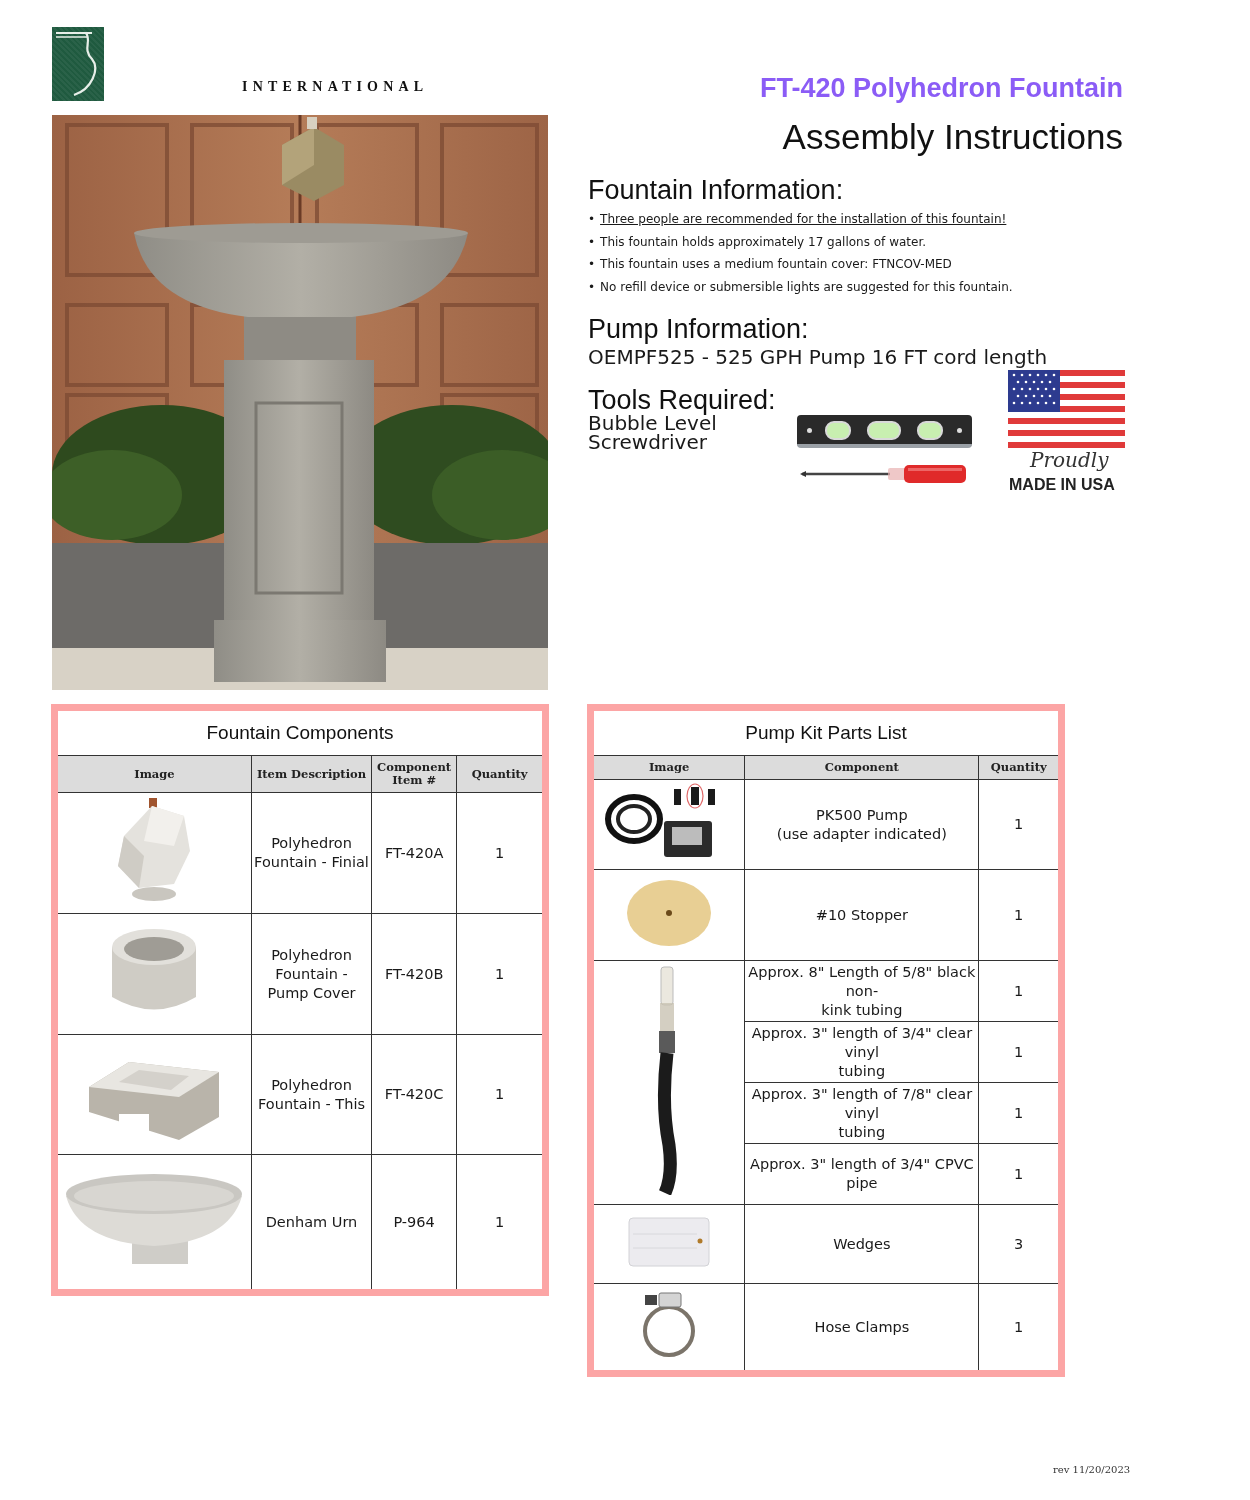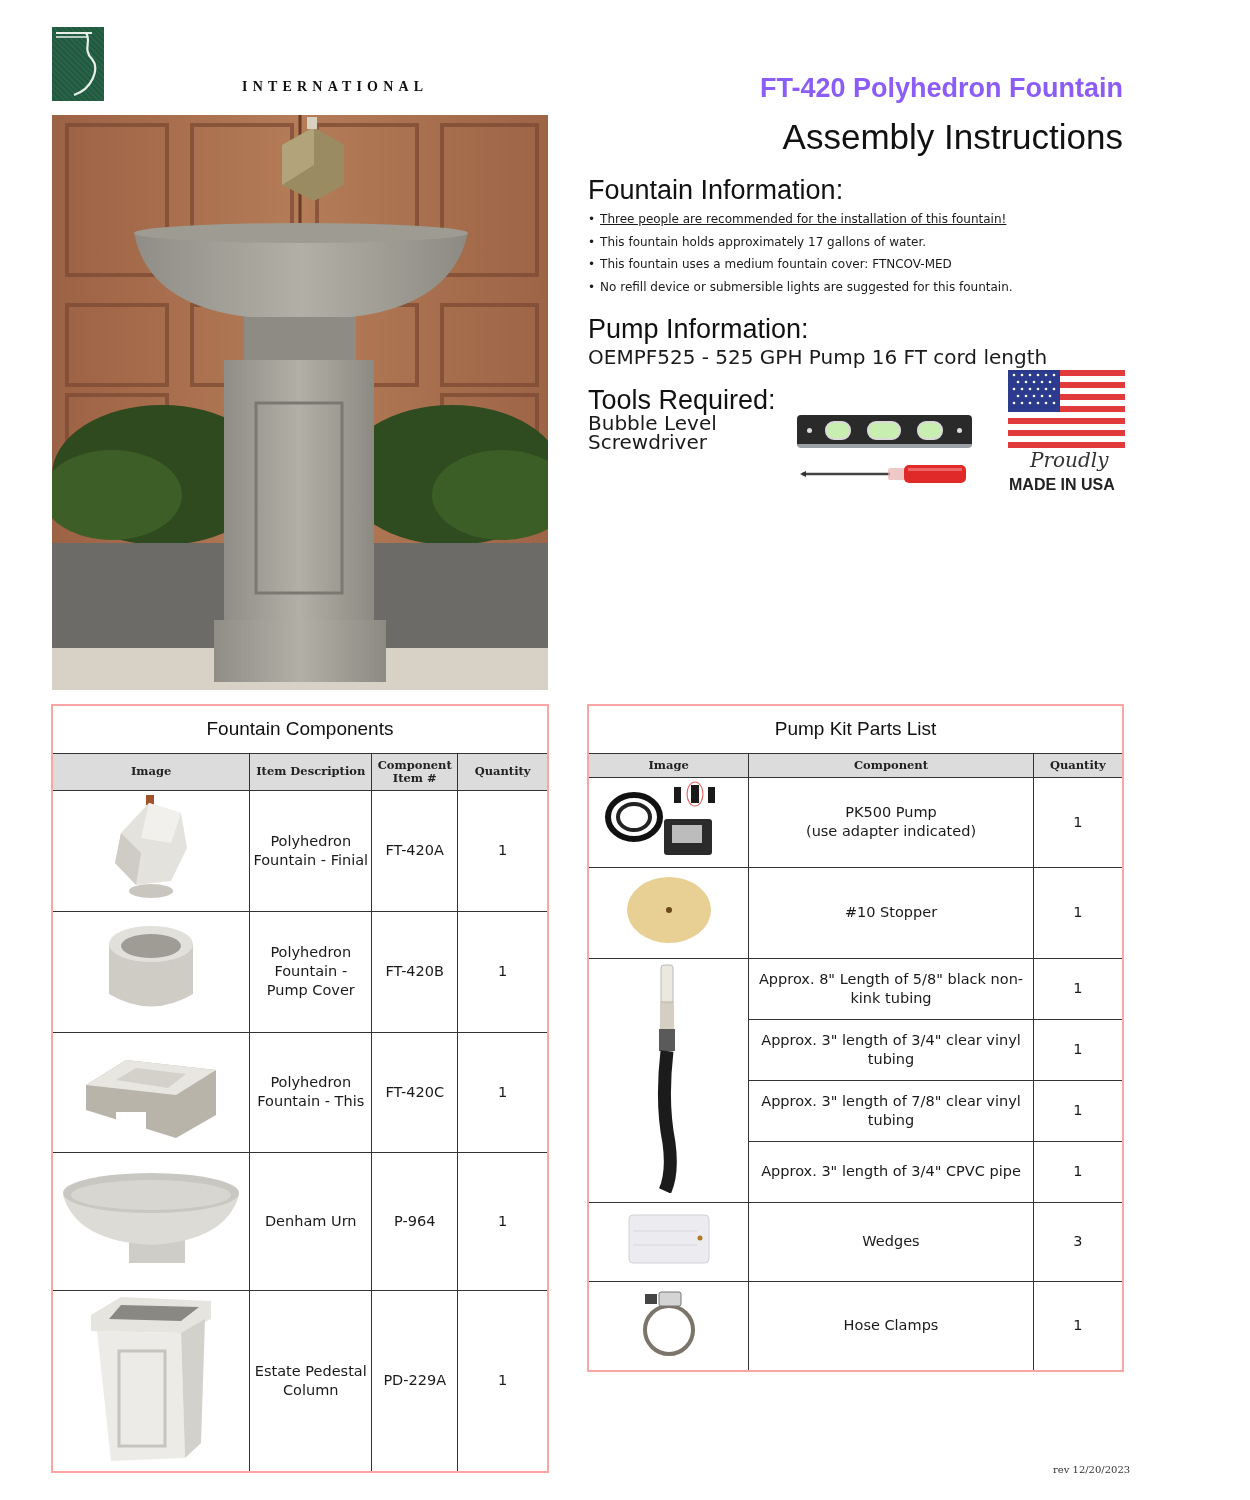--- a/index.html
+++ b/index.html
@@ -33,21 +33,21 @@
   .level { position: absolute; left: 797px; top: 415px; width: 175px; height: 33px; background: #2a2a2a; border-radius: 4px; border-bottom: 4px solid #9aa0a6; }
   .vial { position: absolute; top: 6px; height: 19px; background: #c8efb0; border: 2px solid #d9d9d9; border-radius: 9px; }
   .screwdriver { position: absolute; left: 800px; top: 463px; width: 166px; height: 22px; }
 
   
   .flag { position: absolute; left: 1008px; top: 370px; width: 117px; height: 78px; }
   .proudly { position: absolute; left: 1030px; top: 448px; font-family: "DejaVu Serif", serif; font-style: italic; font-size: 20px; color: #333; }
   .made-usa { position: absolute; left: 1009px; top: 476px; font-size: 16px; font-weight: bold; color: #222; white-space: nowrap; }
 
   
-  table.grid { position: absolute; border-collapse: collapse; border: 2px solid #fca5a5; background: #fff; }
+  table.grid { position: absolute; border-collapse: collapse; border: 7px solid #fca5a5; background: #fff; }
   table.grid td, table.grid th { border: 1.5px solid #333; text-align: center; vertical-align: middle; }
   table.grid .tcap { font-size: 19px; font-weight: normal; color: #111; height: 48px; }
   table.grid th.colh { background: #dcdcdc; font-family: "DejaVu Serif", serif; font-weight: bold; font-size: 11.5px; color: #222; line-height: 13px; }
   table.grid td { font-family: "DejaVu Sans", sans-serif; font-size: 14.5px; color: #1a1a1a; line-height: 19px; }
   .imgcell { position: relative; }
 
   .rev { position: absolute; left: 1053px; top: 1464px; font-family: "DejaVu Serif", serif; font-size: 10px; color: #333; }
 </style>
 </head>
 <body>
@@ -263,38 +263,24 @@
         <path d="M2 26 Q90 -6 178 26 Q165 72 90 76 Q15 72 2 26 Z" fill="#dddbd6"></path>
         <ellipse cx="90" cy="24" rx="88" ry="20" fill="#c9c7c2"></ellipse>
         <ellipse cx="90" cy="26" rx="80" ry="15" fill="#d8d6d1"></ellipse>
       </svg>
     </td>
     <td><span>Denham Urn</span></td>
     <td>P-964</td>
     <td>1</td>
   </tr>
 
-  <tr style="height:182px;">
-    <td class="imgcell">
-      <svg width="140" height="170" viewBox="0 0 140 170">
-        <polygon points="10,22 40,4 130,8 130,26 100,40 10,38" fill="#e6e4df"></polygon>
-        <polygon points="40,12 118,14 100,28 28,26" fill="#8a8883"></polygon>
-        <polygon points="16,38 100,40 104,165 30,168" fill="#ecebe7"></polygon>
-        <polygon points="100,40 124,26 120,150 104,165" fill="#d3d1cc"></polygon>
-        <rect x="38" y="58" width="46" height="95" fill="none" stroke="#c6c4bf" stroke-width="3"></rect>
-      </svg>
-    </td>
-    <td><span>Estate Pedestal</span><br><span>Column</span></td>
-    <td>PD-229A</td>
-    <td>1</td>
-  </tr>
 </tbody>
   </table>
 
-<table class="grid" style="left:587px; top:704px; width:537px;">
+<table class="grid" style="left:587px; top:704px; width:478px;">
   <colgroup>
       <col style="width:161px">
       <col style="width:286px">
       <col style="width:90px">
     </colgroup>
   <tbody>
       <tr>
         <th class="tcap" colspan="3">Pump Kit Parts List</th>
       </tr>
   <tr style="height:24px;">
@@ -376,13 +362,13 @@
         <rect x="20" y="6" width="22" height="14" rx="2" fill="#d4d4d4" stroke="#777"></rect>
         <rect x="6" y="8" width="12" height="10" fill="#444"></rect>
       </svg>
     </td>
     <td>Hose Clamps</td>
     <td>1</td>
   </tr>
 </tbody>
   </table>
 
-<div class="rev">rev 12/20/2023</div>
+<div class="rev">rev 11/20/2023</div>
 
 </body></html>

